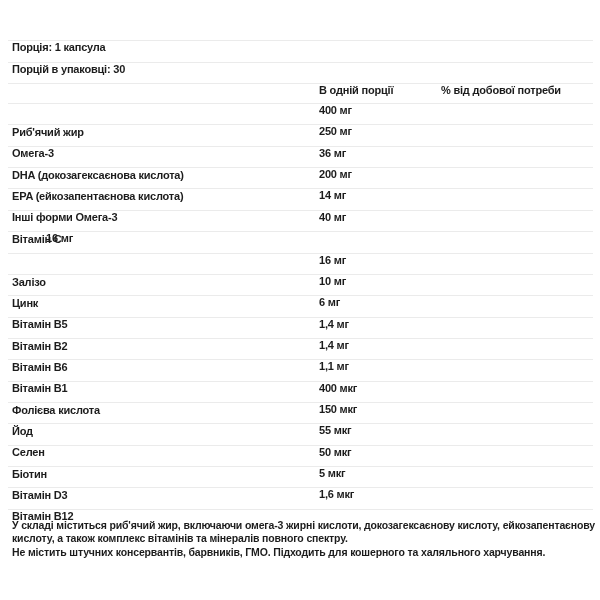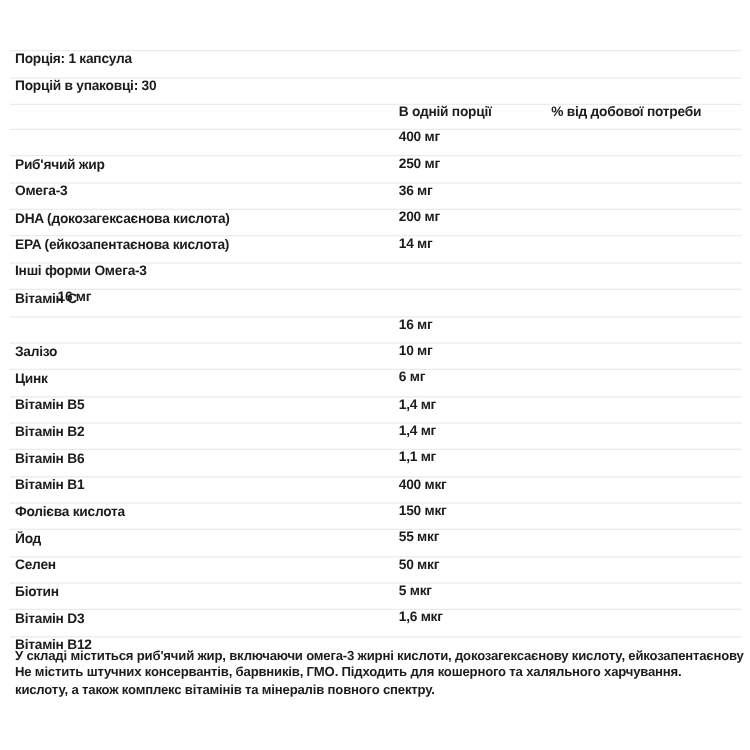--- a/index.html
+++ b/index.html
@@ -93,20 +93,21 @@
           <span class="col-amount">200 мг</span>
           <span class="col-dv"></span>
         </div>
         <div class="row data-row">
           <span class="col-name">Інші форми Омега-3</span>
           <span class="col-amount">14 мг</span>
           <span class="col-dv"></span>
         </div>
         <div class="row data-row">
           <span class="col-name">Вітамін C</span>
+          <span class="col-amount">40 мг</span>
           <span class="col-dv"></span>
         </div>
         <div class="row data-row">
           <span class="col-amount">16 мг</span>
           <span class="col-dv"></span>
         </div>
         <div class="row data-row">
           <span class="col-name">Залізо</span>
           <span class="col-amount">16 мг</span>
           <span class="col-dv"></span>
@@ -163,18 +164,18 @@
         </div>
         <div class="row data-row">
           <span class="col-name">Вітамін B12</span>
           <span class="col-amount">1,6 мкг</span>
           <span class="col-dv"></span>
         </div>
       </div>
 
     <div class="footer">
       <div class="footer-line">У складі міститься риб'ячий жир, включаючи омега-3 жирні кислоти, докозагексаєнову кислоту, ейкозапентаєнову</div>
+      <div class="footer-line">кислоту, а також комплекс вітамінів та мінералів повного спектру.</div>
       <div class="footer-line">Не містить штучних консервантів, барвників, ГМО. Підходить для кошерного та халяльного харчування.</div>
-      <div class="footer-line">кислоту, а також комплекс вітамінів та мінералів повного спектру.</div>
     </div>
 
   </div>
 </div>
 
 </body></html>

